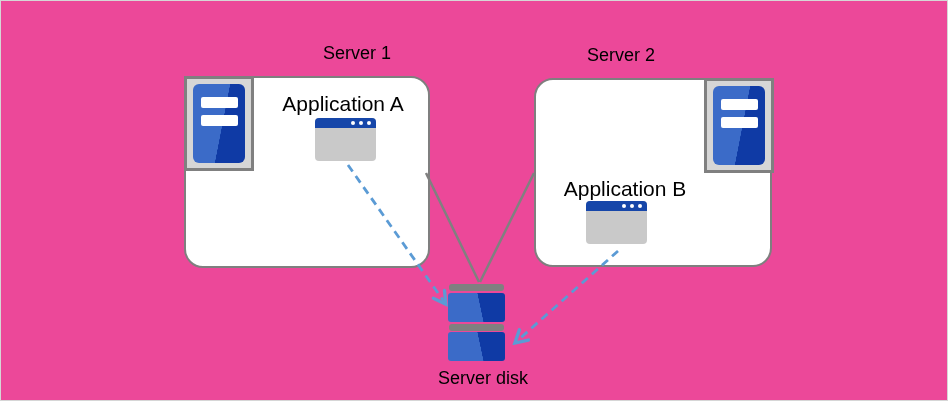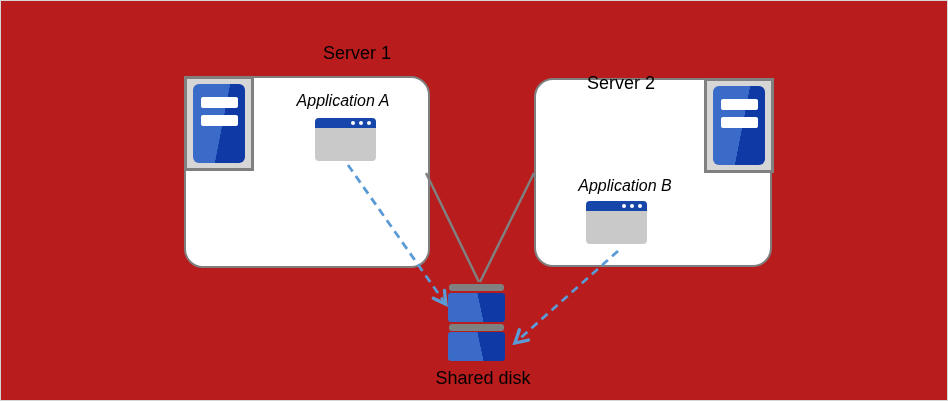--- a/index.html
+++ b/index.html
@@ -2,21 +2,21 @@
 <html style="--page-border: #d6d6d6; --box-border: #7f7f7f; --line-gray: #808080; --arrow-blue: #5b9bd5; --title-bar-blue: #1646a9; --icon-blue-light: #3b6bc8; --icon-blue-dark: #0f3aa5; --icon-frame-gray: #d6d6d6; --window-body-gray: #c9c9c9; --disk-bar-gray: #808080; --text-color: #000000;"><head>
 <meta charset="utf-8">
 <style>
   html, body { margin: 0; padding: 0; background: #ffffff; }
   body { font-family: "Liberation Sans", sans-serif; }
 
   .canvas {
     position: relative;
     width: 948px; height: 401px;
     box-sizing: border-box;
-    background: #b91c1c;
+    background: #ec4899;
     border: 1px solid var(--page-border, #d6d6d6);
     overflow: hidden;
   }
 
   
   .server-box {
     position: absolute;
     background: #ffffff;
     border: 2.5px solid var(--box-border, #7f7f7f);
     border-radius: 19px;
@@ -28,22 +28,22 @@
   
   .node-label {
     position: absolute;
     color: var(--text-color, #000);
     white-space: nowrap;
     text-align: center;
     z-index: 3;
   }
   .server-label { font-size: 18px; }
   #server1-label { left: 296px; top: 42px;  width: 120px; }
-  #server2-label { left: 560px; top: 44px;  width: 120px; margin-top: 28px; }
-  .app-label { font-size: 16px; font-style: italic; }
+  #server2-label { left: 560px; top: 44px;  width: 120px; }
+  .app-label { font-size: 21px; }
   #app-a-label  { left: 272px; top: 91px;  width: 140px; }
   #app-b-label  { left: 554px; top: 176px; width: 140px; }
   #disk-label   { left: 412px; top: 367px; width: 140px; font-size: 18px; }
 
   
   .server-icon {
     position: absolute;
     width: 70px; height: 95px;
     box-sizing: border-box;
     background: var(--icon-frame-gray, #d6d6d6);
@@ -176,15 +176,15 @@
       </div>
     </div>
   </div>
 
   <div class="disk-icon">
     <div class="disk-bar b1"></div>
     <div class="disk-block d1"></div>
     <div class="disk-bar b2"></div>
     <div class="disk-block d2"></div>
   </div>
-  <div class="node-label" id="disk-label">Shared disk</div>
+  <div class="node-label" id="disk-label">Server disk</div>
 
 </div>
 
 </body></html>

